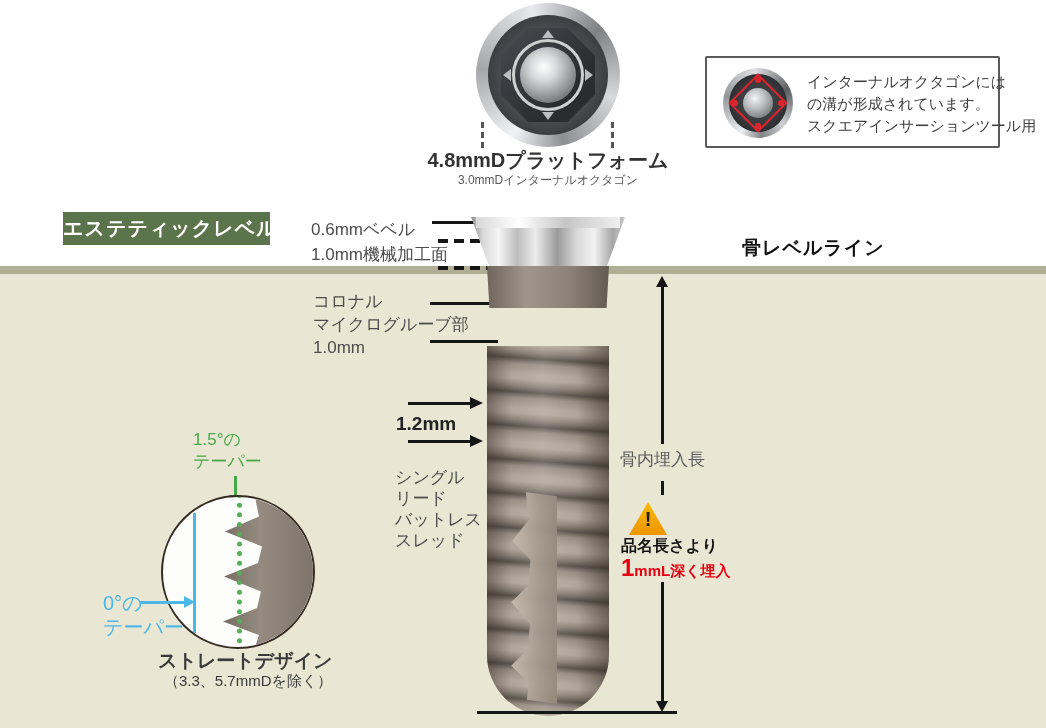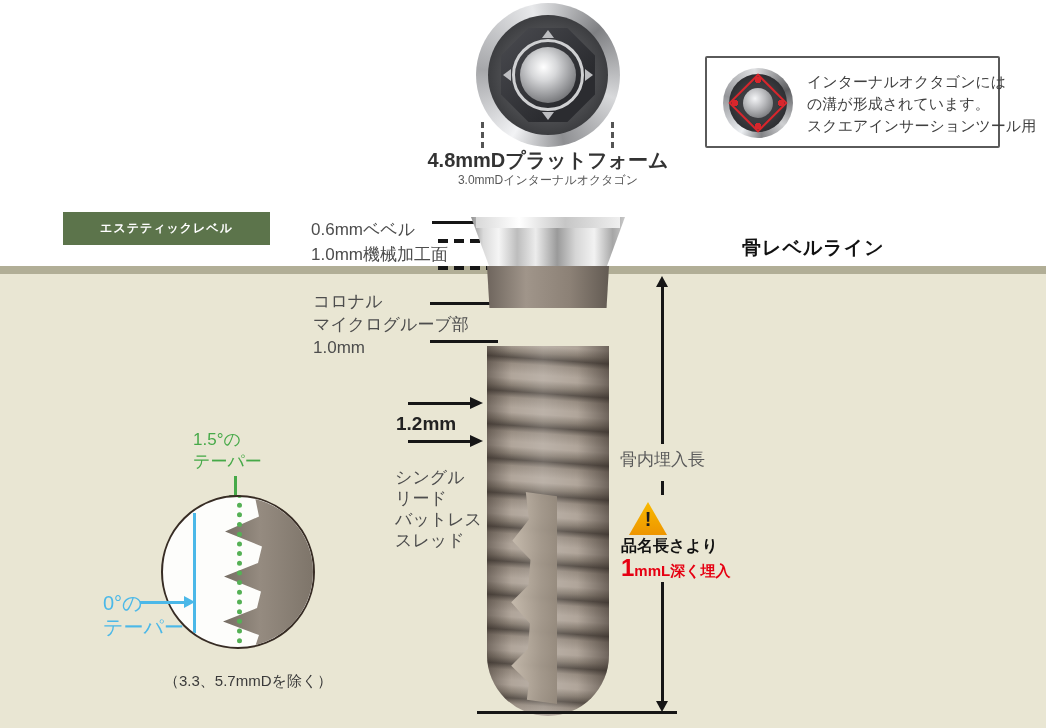--- a/index.html
+++ b/index.html
@@ -49,21 +49,21 @@
   .ib-dots{left:9px;top:9px;width:52px;height:52px;
     background:
       radial-gradient(circle 3.5px at 50% 3px,#d8262c 98%,transparent),
       radial-gradient(circle 3.5px at calc(100% - 3px) 50%,#d8262c 98%,transparent),
       radial-gradient(circle 3.5px at 50% calc(100% - 3px),#d8262c 98%,transparent),
       radial-gradient(circle 3.5px at 3px 50%,#d8262c 98%,transparent);}
   .ib-text{left:100px;top:13px;width:228px;font-size:15px;color:#404040;line-height:22px;}
 
   
   .badge{left:63px;top:212px;width:207px;height:33px;background:#5c744b;color:#fff;
-    font-size:12px;font-weight:bold;text-align:center;line-height:33px;letter-spacing:1px;z-index:2;}
+    font-size:20px;font-weight:bold;text-align:center;line-height:33px;letter-spacing:1px;z-index:2;}
 
   
   .lbl{font-size:17px;color:#4d4d4d;z-index:4;}
   .bone-label{left:742px;top:235px;font-size:19px;font-weight:bold;color:#111;letter-spacing:1px;z-index:2;}
 
   
   .solid-line{height:2.5px;background:#161616;z-index:2;}
   .dash-line{height:4px;z-index:2;background:repeating-linear-gradient(90deg,#161616 0 10px,transparent 10px 16px);}
 
   
@@ -227,15 +227,16 @@
     <div class="mag-green-dots"></div>
   </div>
 
   <div class="abs taper-blue">
     <div class="nowrap">0°の</div>
     <div class="nowrap">テーパー</div>
   </div>
   <div class="abs b-shaft"></div>
   <div class="abs b-head"></div>
 
+  <div class="abs cap1 nowrap">ストレートデザイン</div>
   <div class="abs cap2 nowrap">（3.3、5.7mmDを除く）</div>
 
 </div>
 
 </body></html>

